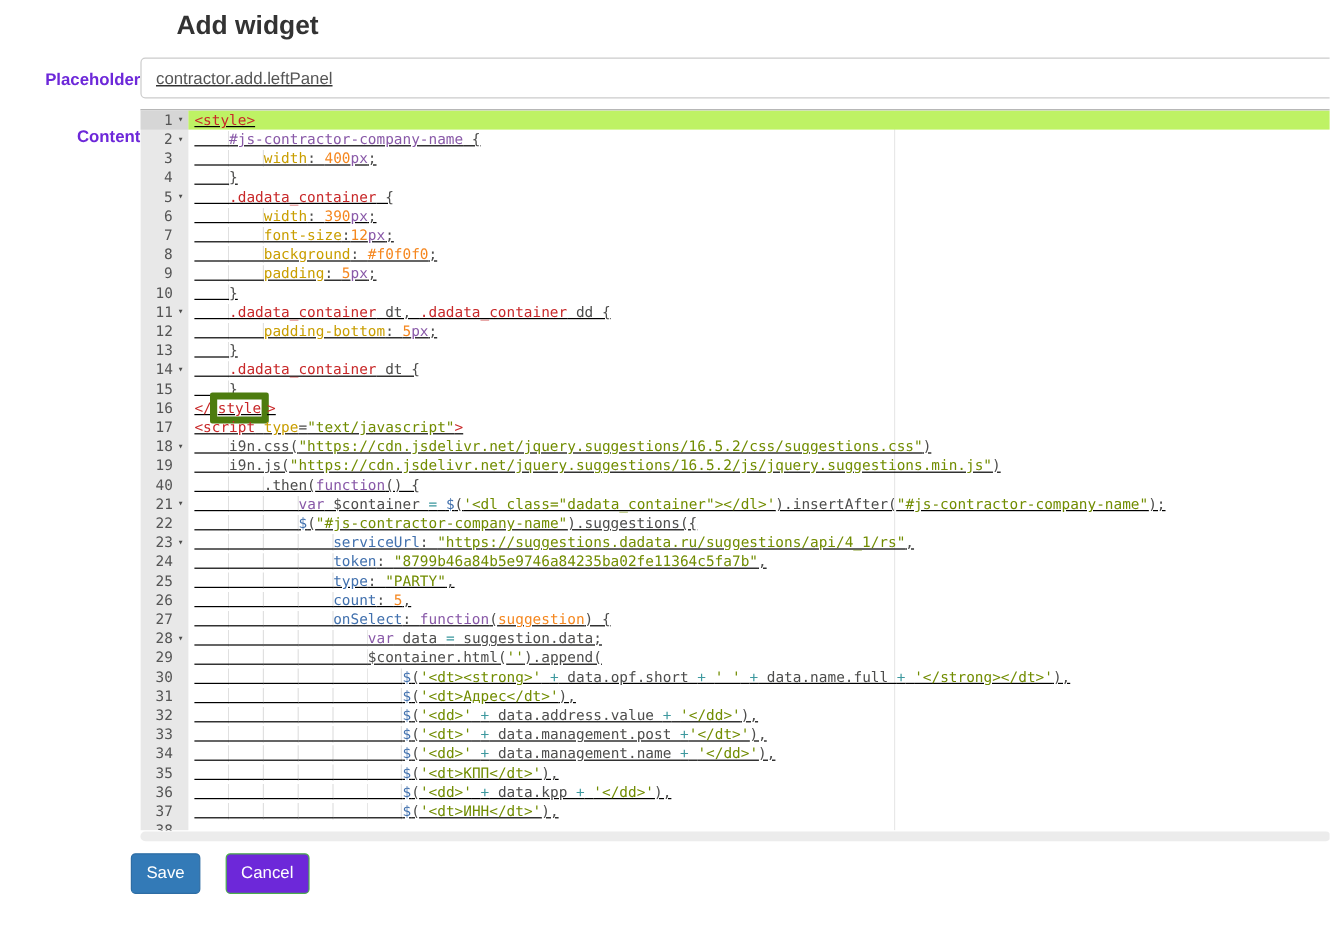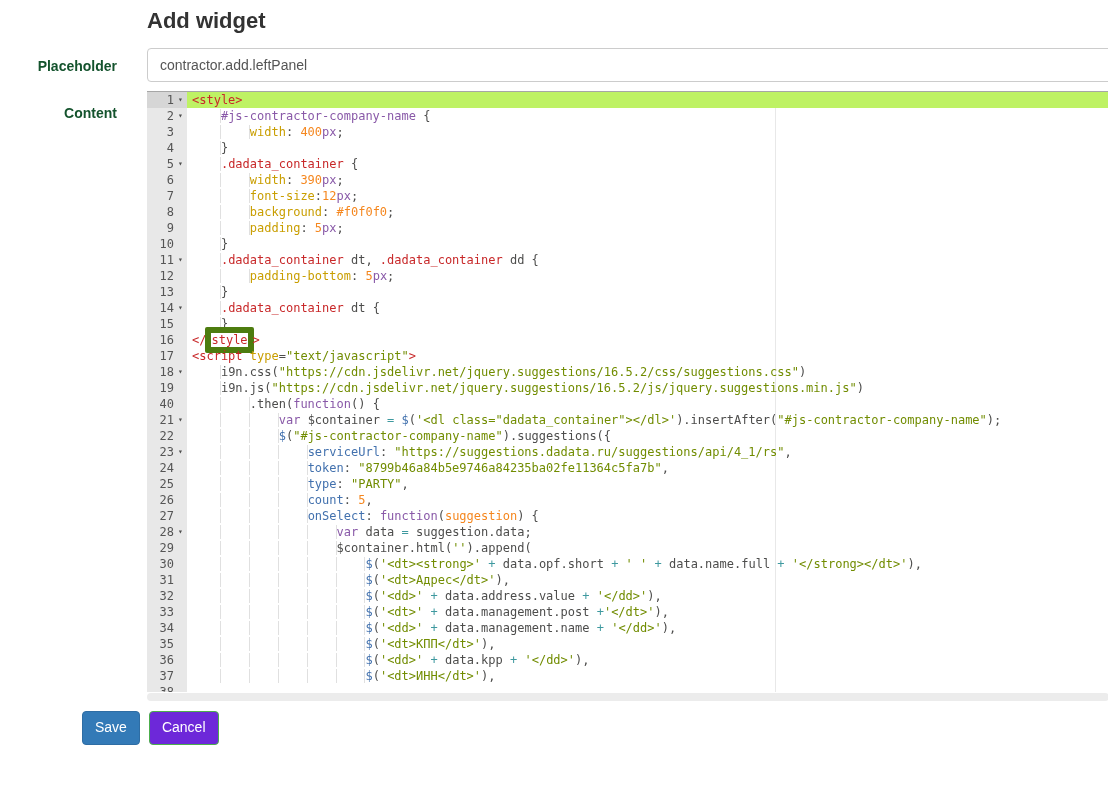--- a/index.html
+++ b/index.html
@@ -4,22 +4,22 @@
 <style>
   * { box-sizing: border-box; margin: 0; padding: 0; }
   html,body { width: 1108px; height: 785px; overflow: hidden; background: #fff;
     font-family: "Liberation Sans", sans-serif; }
   .page { position: relative; width: 1108px; height: 785px; }
 
   h1.title { margin: 8px 0 14px 147px; font-size: 22px; font-weight: bold; color: #333; }
 
   .form-row { display: flex; align-items: flex-start; }
   .label-col { width: 117px; flex: 0 0 117px; text-align: right; font-size: 14px;
-    font-weight: bold; color: #14532d; }
-  .ctrl-col { flex: 1 1 auto; margin-left: 30px; min-width: 0; }
+    font-weight: bold; color: #6d28d9; }
+  .ctrl-col { flex: 1 1 auto; min-width: 0; text-decoration: underline; }
 
   .row-placeholder { margin-bottom: 9px; }
   .row-placeholder .label-col { padding-top: 10px; }
   .text-input { display: block; width: calc(100% + 6px); height: 34px; padding: 6px 12px;
     font-size: 14px; color: #555; background: #fff; border: 1px solid #ccc; border-radius: 4px;
     font-family: "Liberation Sans", sans-serif; outline: none; }
 
   .row-content .label-col { padding-top: 14px; }
 
   
@@ -47,21 +47,21 @@
   .tk-tag, .tk-cls { color: #c82829; }
   .tk-id, .tk-unit, .tk-kw { color: #8959a8; }
   .tk-prop, .tk-attr { color: #c99e00; }
   .tk-num, .tk-arg { color: #f5871f; }
   .tk-str { color: #718c00; }
   .tk-op  { color: #3e999f; }
   .tk-key, .tk-fn { color: #4271ae; }
   .tk-tagbox { color: #c82829; border: 6px solid #4d7c0f; border-radius: 2px; margin: -1px; }
 
   
-  .btn-row { margin: 10px 0 0 82px; display: flex; gap: 9px; }
+  .btn-row { margin: 10px 0 0 109px; display: flex; gap: 21px; }
   .btn { display: inline-block; padding: 6px 12px; font-size: 14px; line-height: 1.42;
     border-radius: 4px; color: #fff; cursor: pointer; border: 1px solid transparent;
     font-family: "Liberation Sans", sans-serif; }
   .btn-save { background: #337ab7; border-color: #2e6da4; }
   .btn-cancel { background: #6d28d9; border-color: #4cae4c; }
 </style>
 </head>
 <body>
 
 <div class="page">

